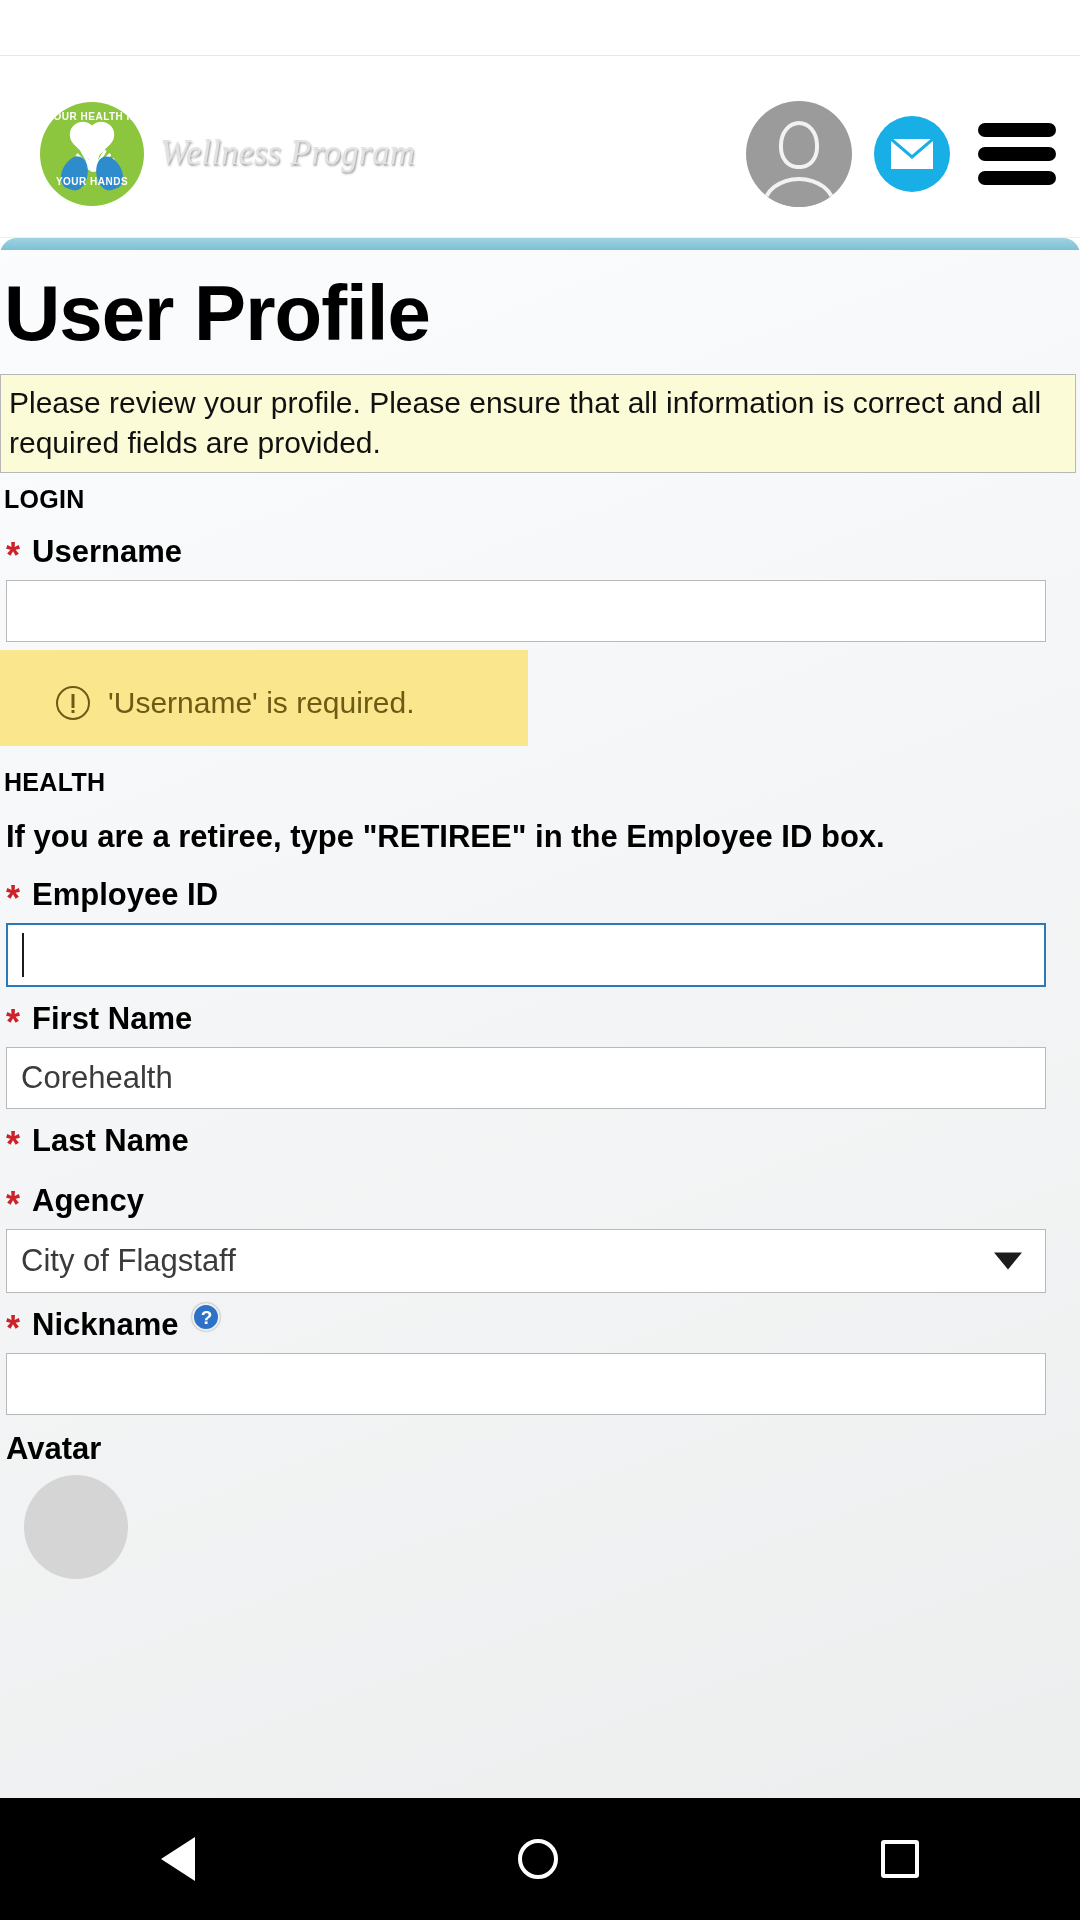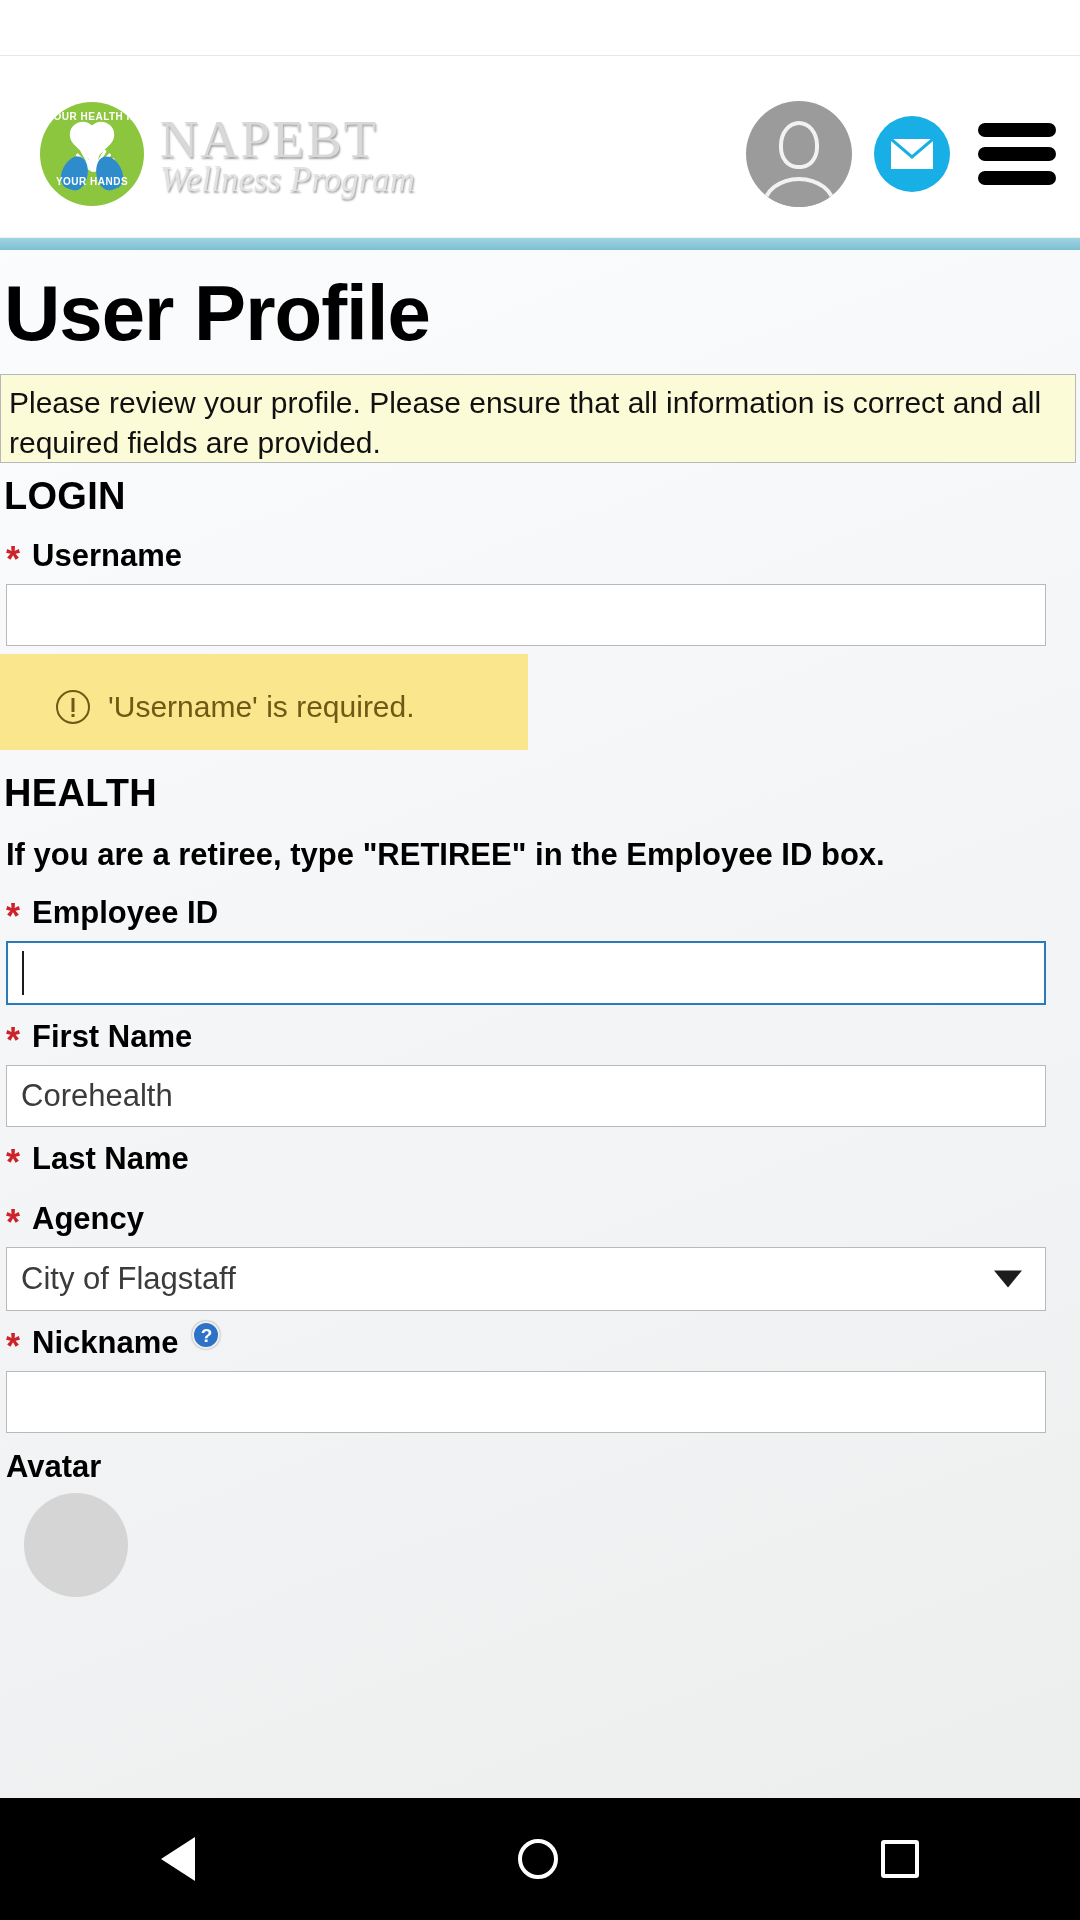--- a/index.html
+++ b/index.html
@@ -185,20 +185,21 @@
     background: #000000;
     border-radius: 7px;
   }
 
   
   .page-body {
     position: relative;
     flex: 1 1 auto;
     background: linear-gradient(160deg, #fbfcfd 0%, #f4f5f6 45%, #eceded 100%);
     overflow: hidden;
+    border-radius: 17px;
   }
 
   .teal-bar {
     height: 12px;
     background: linear-gradient(to bottom, #9ed3e2 0%, #7cc0d4 100%);
   }
 
   .content {
     padding: 0 0 0 0;
   }
@@ -212,27 +213,27 @@
     padding: 24px 0 22px 4px;
     line-height: 1.0;
   }
 
   .info-banner {
     background: #fbfbd8;
     border: 1px solid #b8b8b8;
     color: #111111;
     font-size: 30px;
     line-height: 1.32;
-    padding: 8px 10px 0 8px;
+    padding: 8px 10px 10px 8px;
     margin-right: 4px;
   }
 
   .section-label {
     font-weight: bold;
-    font-size: 38px;
+    font-size: 25px;
     color: #000000;
     padding: 12px 0 6px 4px;
     letter-spacing: 0.3px;
   }
 
   .field-label {
     display: flex;
     align-items: center;
     gap: 12px;
     padding: 14px 0 10px 6px;
@@ -433,21 +434,20 @@
           <i style="transform:rotate(30deg)"></i>
           <i style="transform:rotate(45deg)"></i>
           <i style="transform:rotate(60deg)"></i>
         </div>
         <div class="badge-heart"></div>
         <div class="badge-hand-l"></div>
         <div class="badge-hand-r"></div>
         <div class="badge-arc-bottom">YOUR HANDS</div>
       </div>
       <div class="brand-text">
-        <div class="brand-name">NAPEBT</div>
         <div class="brand-sub">Wellness Program</div>
       </div>
     </div>
 
     <div class="header-actions">
       <div class="avatar-icon">
         <div class="head"></div>
         <div class="body"></div>
       </div>
       <div class="mail-icon">

